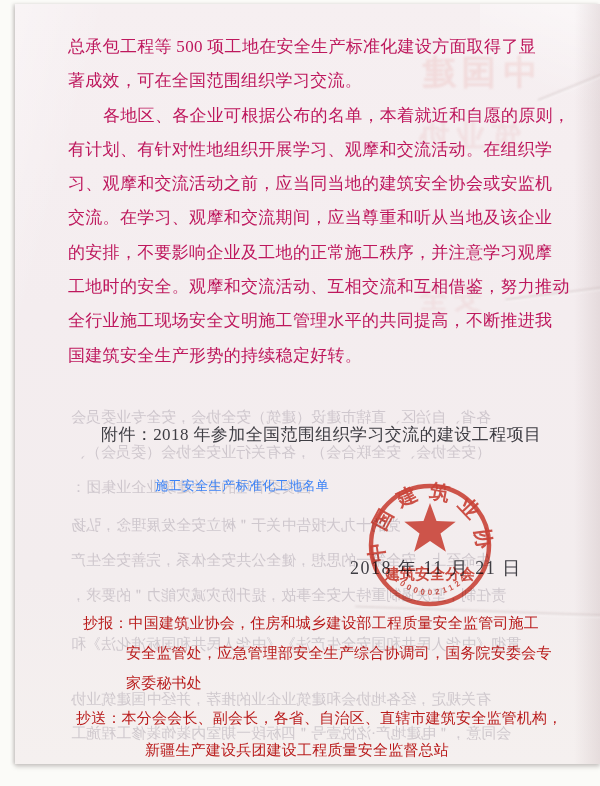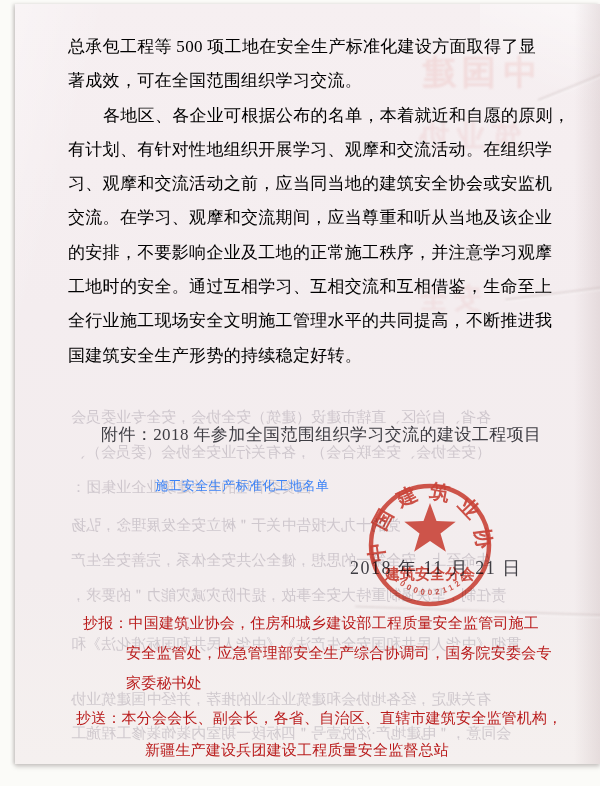--- a/index.html
+++ b/index.html
@@ -44,21 +44,21 @@
     font-weight:bold;white-space:nowrap;
     transform:scaleX(-1);filter:blur(1.2px);
     letter-spacing:6px;
   }
   .bleed-red.a{left:400px;top:46px;font-size:34px;}
   .bleed-red.b{left:398px;top:112px;font-size:30px;color:rgba(220,110,105,.11);}
   .bleed-red.c{left:398px;top:276px;font-size:28px;color:rgba(220,110,105,.10);}
   
   .bodytext{
     position:absolute;left:68px;top:30px;width:470px;
-    color:#000000;font-size:17px;letter-spacing:.3px;
+    color:#be185d;font-size:17px;letter-spacing:.3px;
   }
   .bodytext .line{height:34.3px;line-height:34.3px;white-space:nowrap;}
   .bodytext .indent{padding-left:35px;}
   .attach1{position:absolute;left:101px;top:423px;color:#3e3d43;font-size:17px;letter-spacing:.4px;white-space:nowrap;}
   .attach2{position:absolute;left:155px;top:477px;color:#3b82f6;font-size:13px;letter-spacing:.4px;white-space:nowrap;}
   .datefield{position:absolute;left:350px;top:545px;color:#3e3d43;font-size:18px;letter-spacing:1.5px;white-space:nowrap;z-index:3;margin-top:11px;}
   .ccblock{position:absolute;color:#b91c1c;font-size:15px;letter-spacing:.2px;white-space:nowrap;}
   .cc1{left:83px;top:614px;}
   .cc2{left:126px;top:644px;}
   .cc3{left:126px;top:674px;text-align:right;}
@@ -96,21 +96,21 @@
   </div>
 
   <div class="bodytext">
     <div class="line">总承包工程等 500 项工地在安全生产标准化建设方面取得了显</div>
     <div class="line">著成效，可在全国范围组织学习交流。</div>
     <div class="line indent">各地区、各企业可根据公布的名单，本着就近和自愿的原则，</div>
     <div class="line">有计划、有针对性地组织开展学习、观摩和交流活动。在组织学</div>
     <div class="line">习、观摩和交流活动之前，应当同当地的建筑安全协会或安监机</div>
     <div class="line">交流。在学习、观摩和交流期间，应当尊重和听从当地及该企业</div>
     <div class="line">的安排，不要影响企业及工地的正常施工秩序，并注意学习观摩</div>
-    <div class="line">工地时的安全。通过互相学习、互相交流和互相借鉴，生命至上</div>
+    <div class="line">工地时的安全。观摩和交流活动、互相交流和互相借鉴，努力推动</div>
     <div class="line">全行业施工现场安全文明施工管理水平的共同提高，不断推进我</div>
     <div class="line">国建筑安全生产形势的持续稳定好转。</div>
   </div>
 
   <div class="attach1">附件：2018 年参加全国范围组织学习交流的建设工程项目</div>
   <div class="attach2">施工安全生产标准化工地名单</div>
 
   <div class="datefield">2018 年 11 月 21 日</div>
 
   <svg class="seal" viewBox="0 0 150 150">

